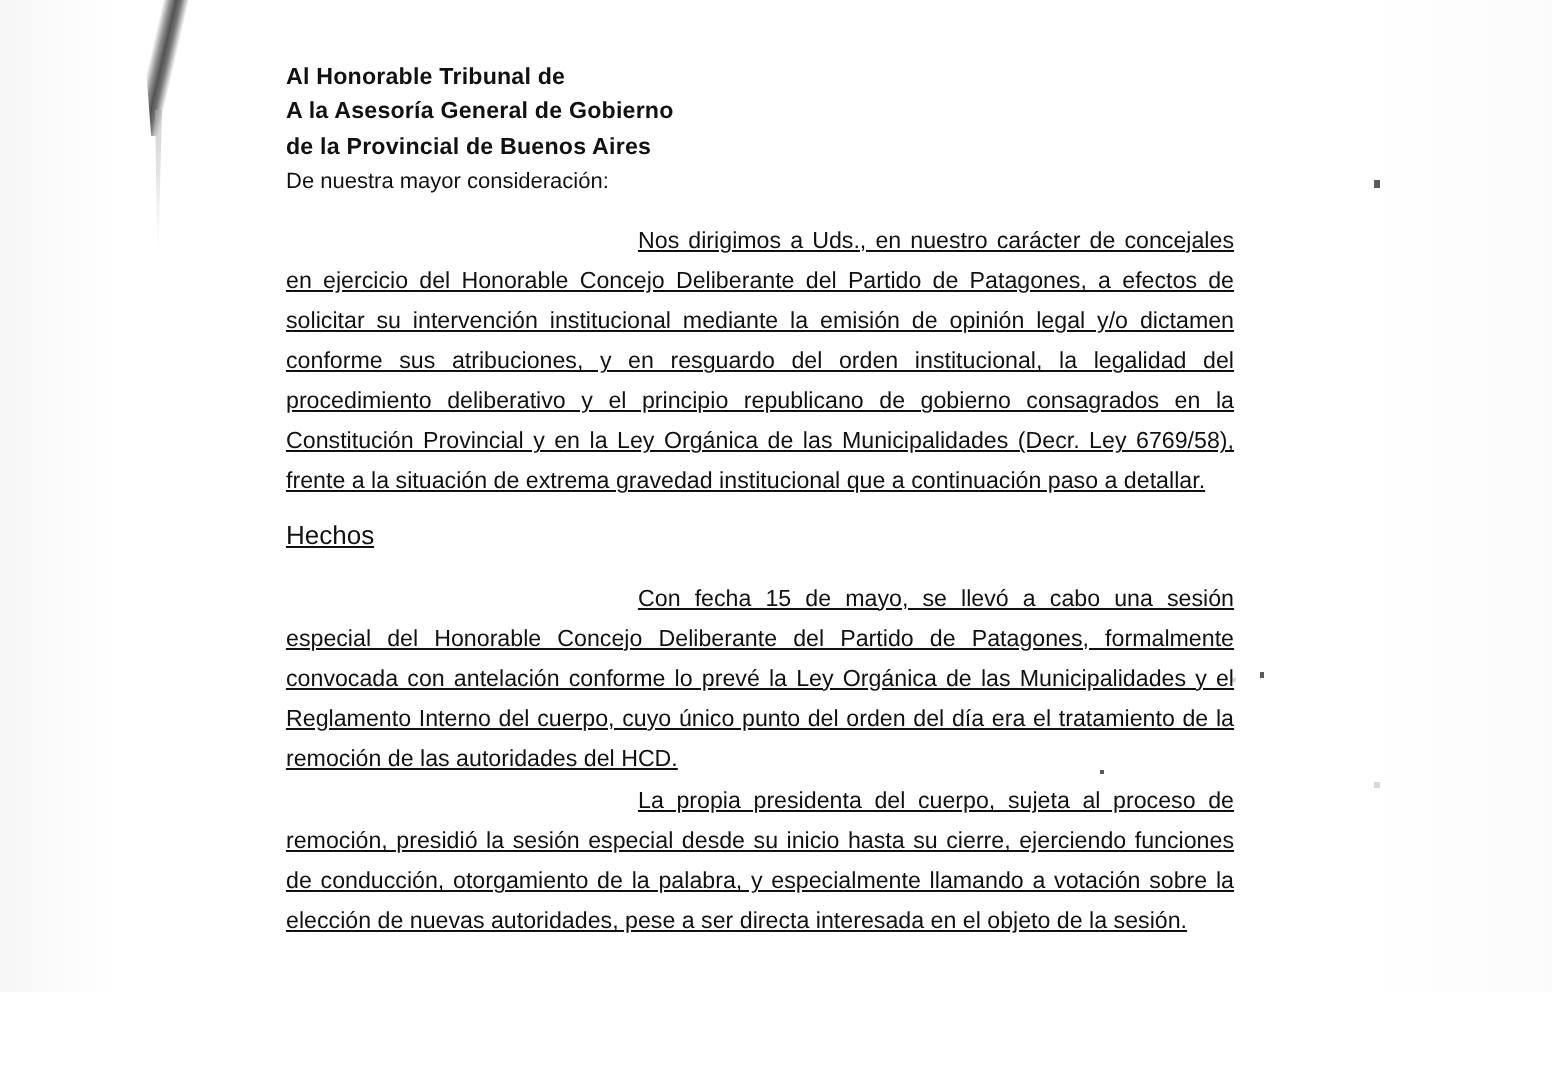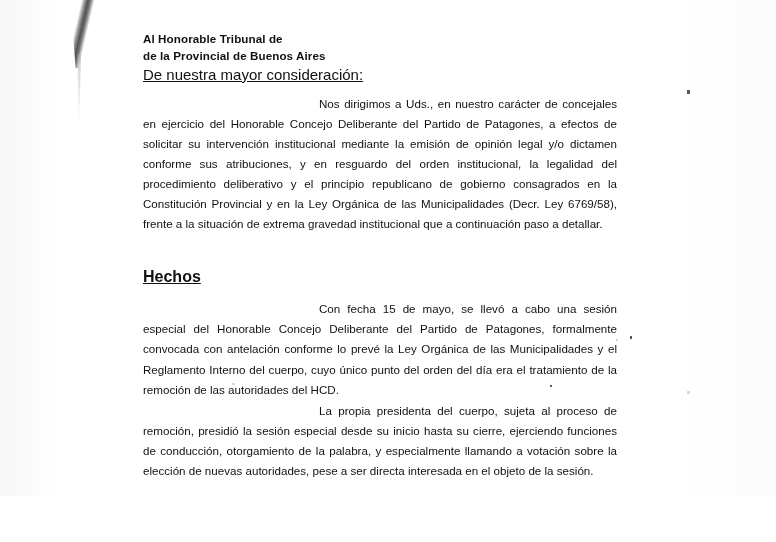--- a/index.html
+++ b/index.html
@@ -82,41 +82,41 @@
     font-weight: bold;
     font-size: 11.6px;
     line-height: 17.3px;
     letter-spacing: 0.1px;
     margin: 0;
     padding-top: 30px;
   }
   .addressee div { white-space: pre; }
 
   .salutation {
-    font-size: 15px;
+    font-size: 11px;
     line-height: 17px;
     margin: 1px 0 0 0;
-    text-decoration: underline;
   }
 
   .para {
     font-size: 11.6px;
     line-height: 20.1px;
     text-align: justify;
     text-justify: inter-word;
     margin: 1px 0 0 0;
     text-indent: 176px;
+    text-decoration: underline;
   }
   .para.tight { margin-top: 11px; }
 
   .section-heading {
-    font-size: 16px;
-    font-weight: bold;
+    font-size: 13px;
+    font-weight: normal;
     text-decoration: underline;
-    margin: 34px 0 0 0;
+    margin: 8px 0 0 0;
     display: inline-block;
   }
 
   .para.after-heading { margin-top: 13px; }
 </style>
 </head>
 <body>
 
 <div id="page">
 
@@ -133,20 +133,21 @@
       <div class="speck" style="left: 550px; top: 385px; width: 2px; height: 2px;"></div>
       <div class="speck-faint" style="left: 616px; top: 339px; width: 2px; height: 2px;"></div>
       <div class="speck" style="left: 207px; top: 510px; width: 3px; height: 2px;"></div>
       <div class="speck-faint" style="left: 601px; top: 513px; width: 2px; height: 2px;"></div>
     </div>
 
   <div id="doc">
 
     <div class="addressee">
       <div>Al Honorable Tribunal de</div>
+      <div>A la Asesoría General de Gobierno</div>
       <div>de la Provincial de Buenos Aires</div>
     </div>
 
     <p class="salutation">De nuestra mayor consideración:</p>
 
     <p class="para tight">Nos dirigimos a Uds., en nuestro carácter de concejales en ejercicio del Honorable Concejo Deliberante del Partido de Patagones, a efectos de solicitar su intervención institucional mediante la emisión de opinión legal y/o dictamen conforme sus atribuciones, y en resguardo del orden institucional, la legalidad del procedimiento deliberativo y el principio republicano de gobierno consagrados en la Constitución Provincial y en la Ley Orgánica de las Municipalidades (Decr. Ley 6769/58), frente a la situación de extrema gravedad institucional que a continuación paso a detallar.</p>
 
     <div>
       <span class="section-heading">Hechos</span>
     </div>

